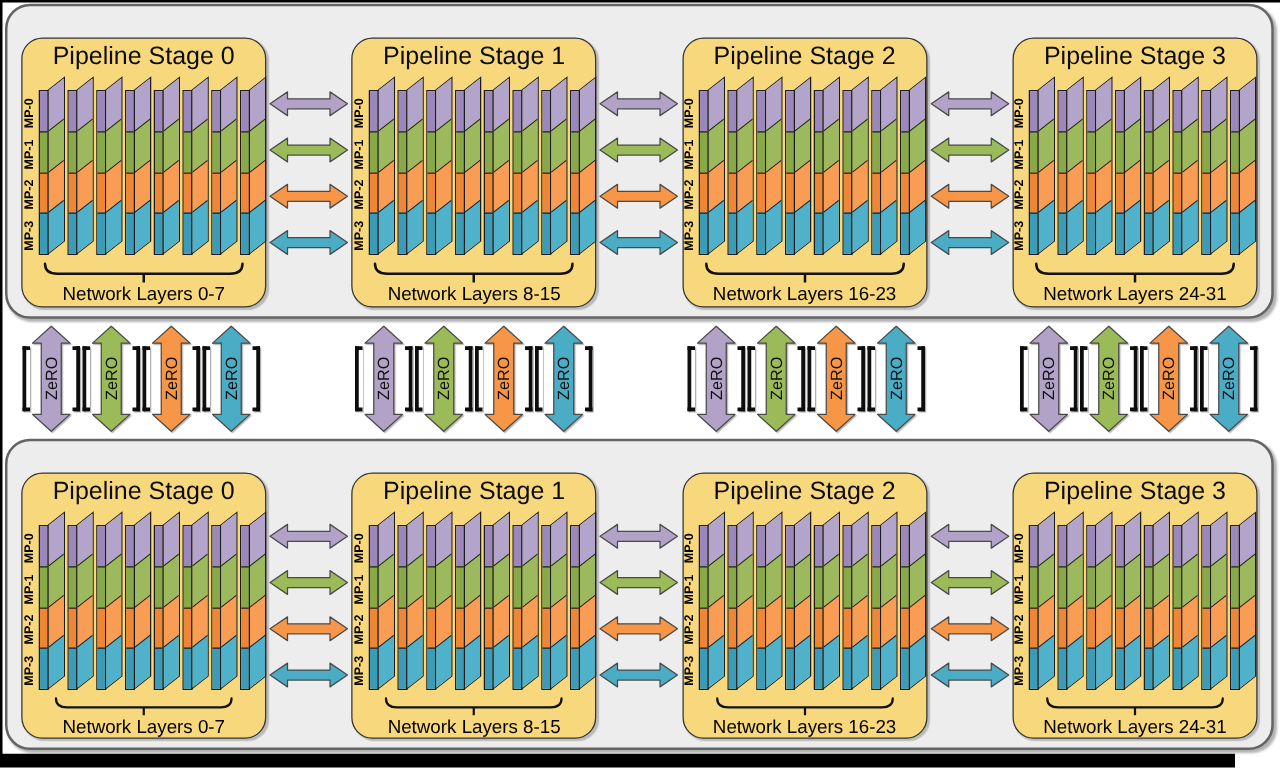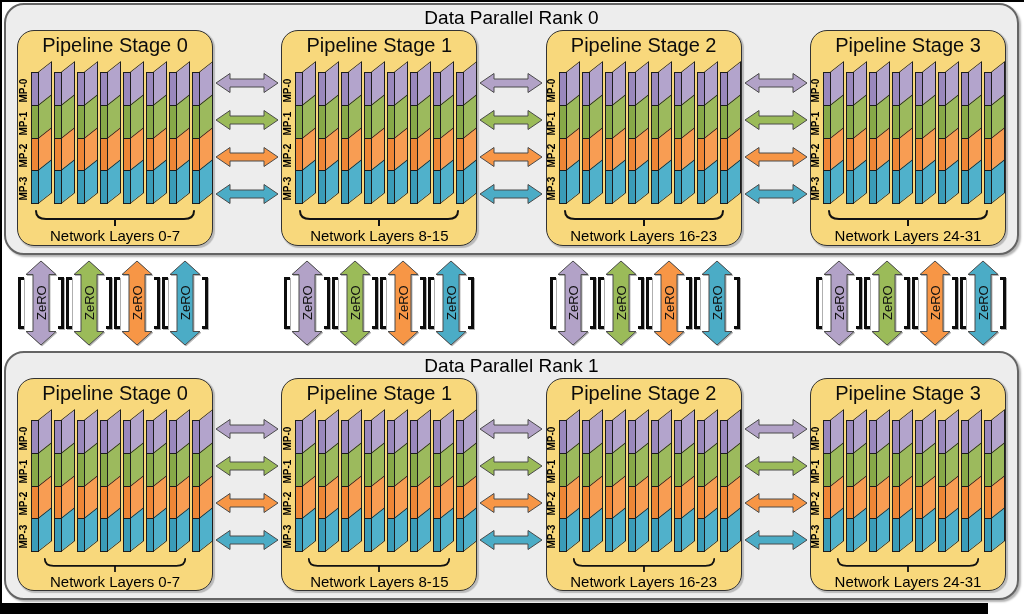--- a/index.html
+++ b/index.html
@@ -87,21 +87,20 @@
 </style>
 </head>
 <body>
 
 <div class="canvas">
   <div class="edge-top"></div>
   <div class="edge-left"></div>
   <div class="edge-bottom"></div>
   <div id="diagram-root">
       <div class="rank rank-0">
-        <div class="rank-title">Data Parallel Rank 0</div>
         <div class="stages-row">
           <div class="stage">
             <div class="stage-title">Pipeline Stage 0</div>
             <div class="block">
               <div class="mp-col">
                 <div class="mp-label">MP-0</div>
                 <div class="mp-label">MP-1</div>
                 <div class="mp-label">MP-2</div>
                 <div class="mp-label">MP-3</div>
               </div>
@@ -650,21 +649,20 @@
               </div>
             </div>
             <svg width="164" height="18" viewBox="0 0 164 18" class="brace-svg">
               <path d="M3,2 Q3,10 13,10 L82,10 L82,17 L82,10 L151,10 Q161,10 161,2" fill="none" stroke="#111" stroke-width="2" stroke-linecap="round"></path>
             </svg>
             <div class="layers-label">Network Layers 24-31</div>
           </div>
         </div>
       </div>
       <div class="rank rank-1">
-        <div class="rank-title">Data Parallel Rank 1</div>
         <div class="stages-row">
           <div class="stage">
             <div class="stage-title">Pipeline Stage 0</div>
             <div class="block">
               <div class="mp-col">
                 <div class="mp-label">MP-0</div>
                 <div class="mp-label">MP-1</div>
                 <div class="mp-label">MP-2</div>
                 <div class="mp-label">MP-3</div>
               </div>

